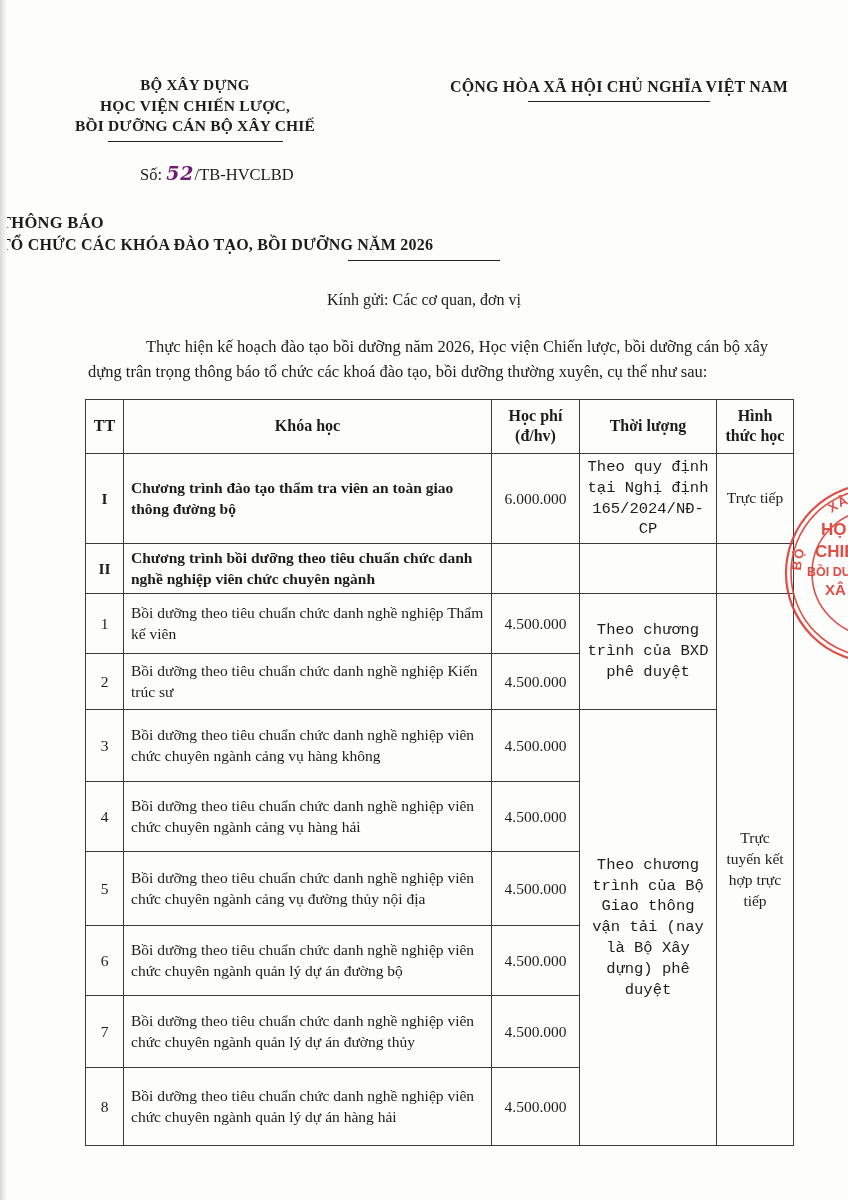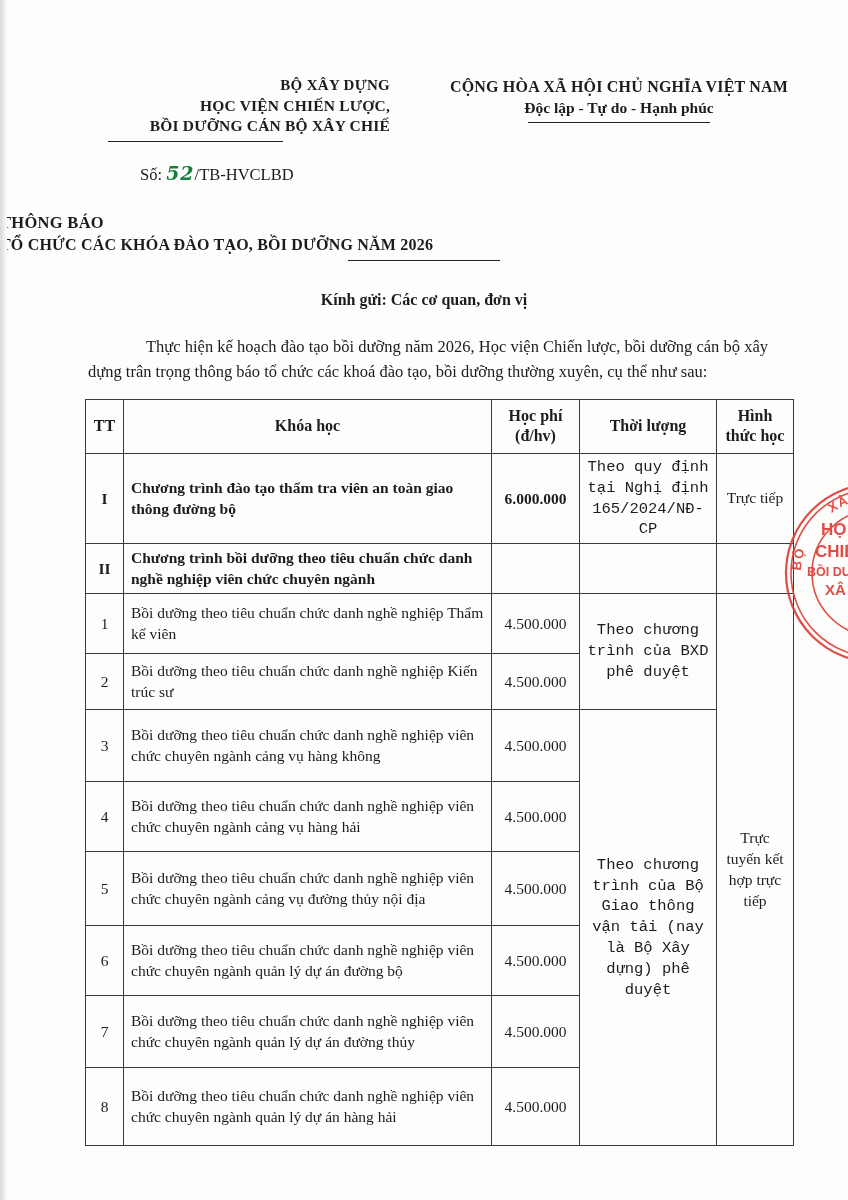--- a/index.html
+++ b/index.html
@@ -9,39 +9,39 @@
     background:#fdfdfb;
     overflow:hidden;
     font-family:"Liberation Serif", serif;
     color:#1c1c1c;
     box-sizing:border-box;
   }
   .scan-edge{position:absolute;left:0;top:0;width:7px;height:100%;
     background:linear-gradient(90deg,#d9d9d7,#fdfdfb);}
   
   .hdr{display:flex;padding-top:76px;align-items:flex-start;}
-  .org{width:390px;text-align:right;line-height:1.32;}
+  .org{width:390px;text-align:center;line-height:1.32;}
   .org .l1{font-weight:bold;font-size:15px;letter-spacing:.3px;}
   .org .l2,.org .l3{font-weight:bold;font-size:15.5px;letter-spacing:.2px;}
   .org-rule{width:175px;border-top:1.6px solid #222;margin:4px auto 0;}
   .motto{flex:1;text-align:center;line-height:1.35;}
   .motto .l1{font-weight:bold;font-size:16px;letter-spacing:.2px;}
   .motto .l2{font-weight:bold;font-size:15.5px;}
   .motto-rule{width:182px;border-top:1.6px solid #222;margin:3px auto 0;}
   .numdate{display:flex;margin-top:20px;align-items:baseline;}
   .so{margin-left:140px;font-size:16.5px;}
   .date{margin-left:auto;margin-right:112px;font-style:italic;font-size:16.5px;}
-  .hand{color:#15803d;font-style:italic;font-weight:bold;
+  .hand{color:#701a75;font-style:italic;font-weight:bold;
     font-family:"DejaVu Serif", serif;font-size:19px;letter-spacing:1px;}
   
   .title{margin-top:26px;text-align:left;line-height:1.4;}
   .title .t1{font-weight:bold;font-size:16.5px;letter-spacing:.3px;}
   .title .t2{font-weight:bold;font-size:16px;letter-spacing:.2px;}
   .title-rule{width:152px;border-top:1.6px solid #222;margin:4px auto 0;}
-  .salute{margin-top:30px;text-align:center;font-size:16px;font-weight:bold;}
+  .salute{margin-top:30px;text-align:center;font-size:16px;}
   .para{margin:26px 80px 0 88px;text-align:justify;text-indent:58px;
     font-size:16.5px;line-height:1.5;}
   
   table.course{border-collapse:collapse;table-layout:fixed;
     margin:14px 4px 0 85px;width:708px;}
   table.course col.c-tt{width:38px;}
   table.course col.c-course{width:368px;}
   table.course col.c-fee{width:88px;}
   table.course col.c-dur{width:137px;}
   table.course col.c-form{width:77px;}
@@ -81,21 +81,20 @@
 
   <div class="hdr">
     <div class="org">
       <div class="l1">BỘ XÂY DỰNG</div>
       <div class="l2">HỌC VIỆN CHIẾN LƯỢC,</div>
       <div class="l3">BỒI DƯỠNG CÁN BỘ XÂY CHIẾ</div>
       <div class="org-rule"></div>
     </div>
     <div class="motto">
       <div class="l1">CỘNG HÒA XÃ HỘI CHỦ NGHĨA VIỆT NAM</div>
-      <div class="l2">Độc lập - Tự do - Hạnh phúc</div>
       <div class="motto-rule"></div>
     </div>
   </div>
 
   <div class="numdate">
     <div class="so">
       <span>Số:</span>
       <span class="hand">52</span><span>/TB-HVCLBD</span>
     </div>
   </div>
@@ -122,21 +121,21 @@
         <tr class="h-head">
       <th>TT</th>
       <th>Khóa học</th>
       <th>Học phí (đ/hv)</th>
       <th>Thời lượng</th>
       <th>Hình thức học</th>
     </tr>
     <tr class="b h-I">
       <td class="tt">I</td>
       <td class="course">Chương trình đào tạo thẩm tra viên an toàn giao thông đường bộ</td>
-      <td class="fee" style="font-weight:bold">6.000.000</td>
+      <td class="fee" style="font-weight:normal">6.000.000</td>
       <td class="dur" style="font-weight:normal">Theo quy định tại Nghị định 165/2024/NĐ-CP</td>
       <td class="form" style="font-weight:normal">Trực tiếp</td>
     </tr>
     <tr class="b h-II">
       <td class="tt">II</td>
       <td class="course">Chương trình bồi dưỡng theo tiêu chuẩn chức danh nghề nghiệp viên chức chuyên ngành</td>
       <td class="fee"></td>
       <td class="dur"></td>
       <td class="form"></td>
     </tr>

